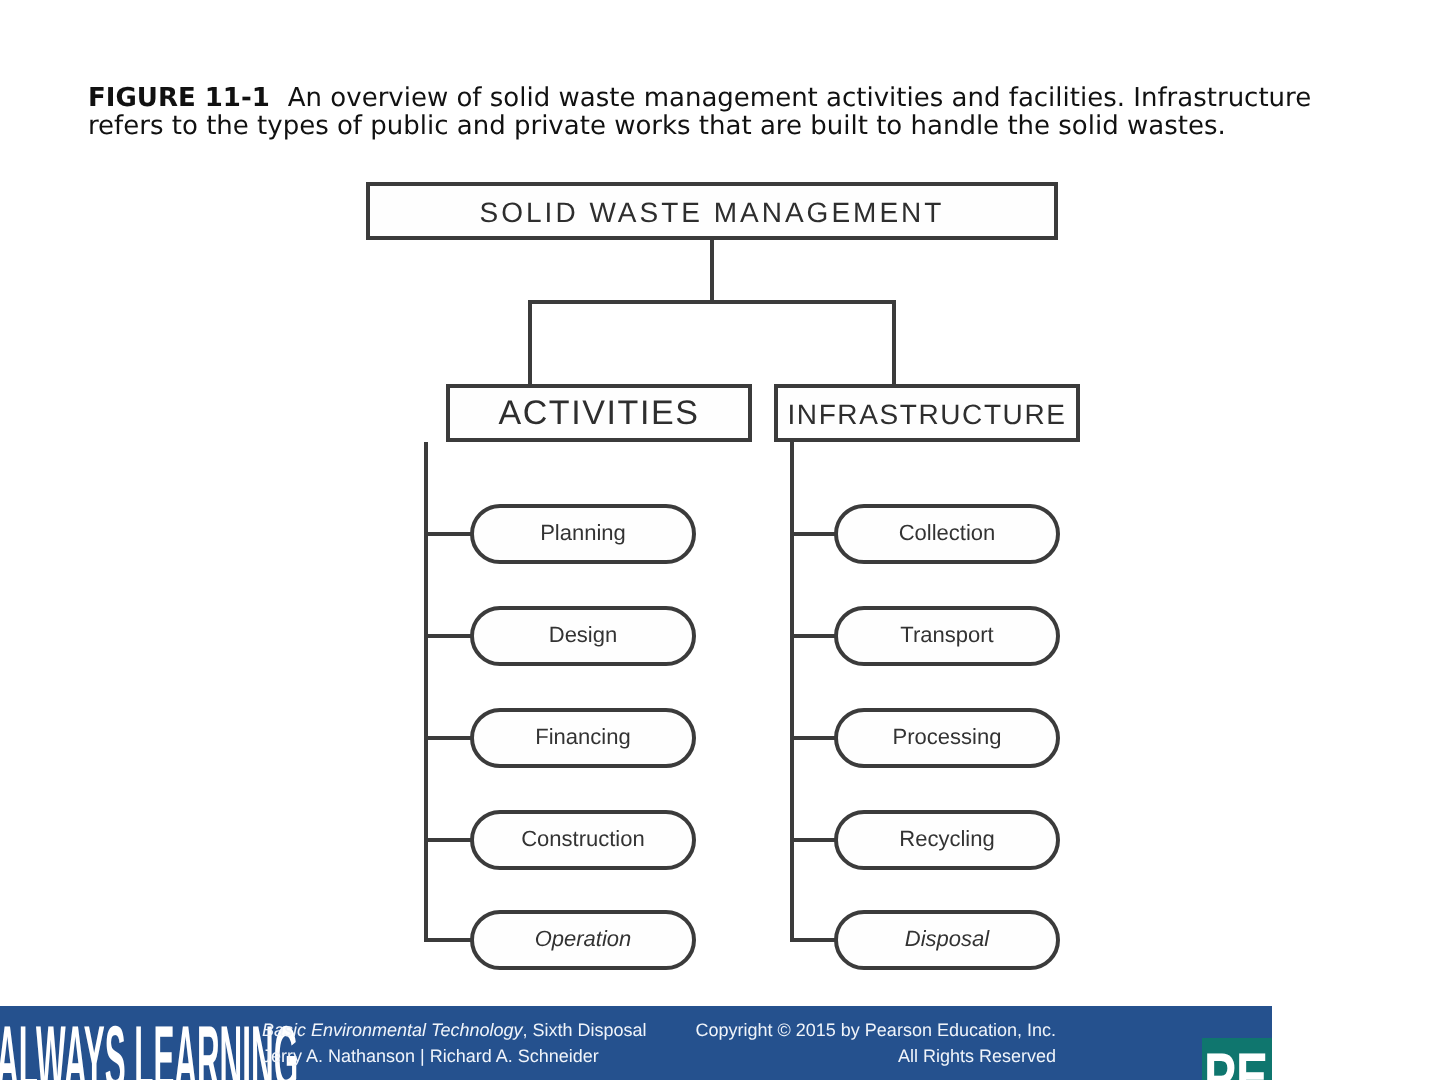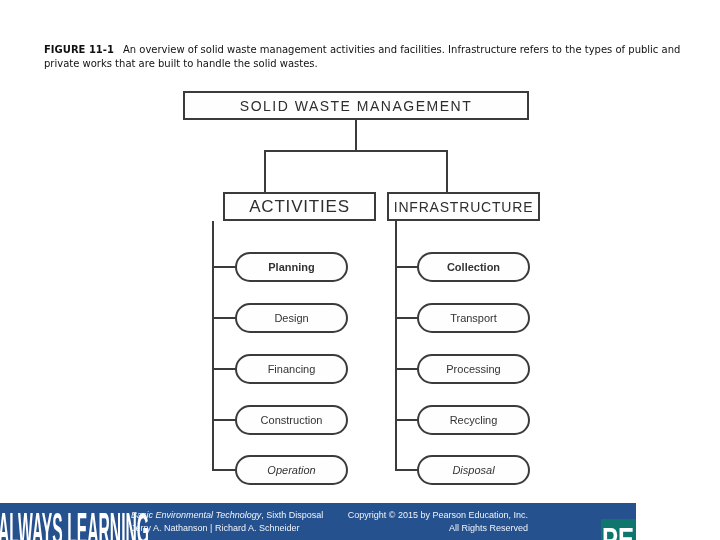--- a/index.html
+++ b/index.html
@@ -5,21 +5,21 @@
   * { margin:0; padding:0; box-sizing:border-box; }
   html,body { background:#888; }
   .slide {
     position:relative; width:720px; height:540px; background:#ffffff;
     overflow:hidden; font-family:"Liberation Sans", sans-serif;
   }
 
   
   .caption {
     position:absolute; left:44px; top:43px; width:642px;
-    font-size:10px; line-height:13.5px; color:#111;
+    font-size:13px; line-height:13.5px; color:#111;
     font-family:"DejaVu Sans", sans-serif;
   }
   .caption b { font-weight:bold; margin-right:9px; }
 
   
   .node {
     position:absolute; background:#fefefe; border:2px solid #3b3b3b;
     display:flex; align-items:center; justify-content:center;
     color:#2e2e2e;
     text-align:center;
@@ -28,21 +28,21 @@
   .act-box    { left:203px; top:192px; width:153px; height:29px; font-size:17px; letter-spacing:0.8px;margin-left:20px; }
   .infra-box  { left:387px; top:192px; width:153px; height:29px; font-size:14px; letter-spacing:0.8px; }
 
   .oval {
     position:absolute; width:113px; height:30px; background:#fefefe;
     border:2px solid #3b3b3b; border-radius:15px;
     display:flex; align-items:center; justify-content:center;
     font-size:11px; color:#333;
   }
   .colL { left:235px; } .colR { left:417px; }
-  .r0 { top:252px;font-weight:bold; } .r1 { top:303px; } .r2 { top:354px; } .r3 { top:405px; } .r4 { top:455px;font-style:italic; }
+  .r0 { top:252px; } .r1 { top:303px; } .r2 { top:354px; } .r3 { top:405px; } .r4 { top:455px;font-style:italic; }
 
   
   .line { position:absolute; background:#3b3b3b; }
   .stem   { left:355px; top:120px; width:2px;  height:31px; }
   .hbar   { left:264px; top:150px; width:184px; height:2px; }
   .dropL  { left:264px; top:150px; width:2px;  height:42px; }
   .dropR  { left:446px; top:150px; width:2px;  height:42px; }
   .spineL { left:212px; top:221px; width:2px;  height:249px; }
   .spineR { left:395px; top:221px; width:2px;  height:249px; }
   .stub { position:absolute; height:2px; background:#3b3b3b; }

